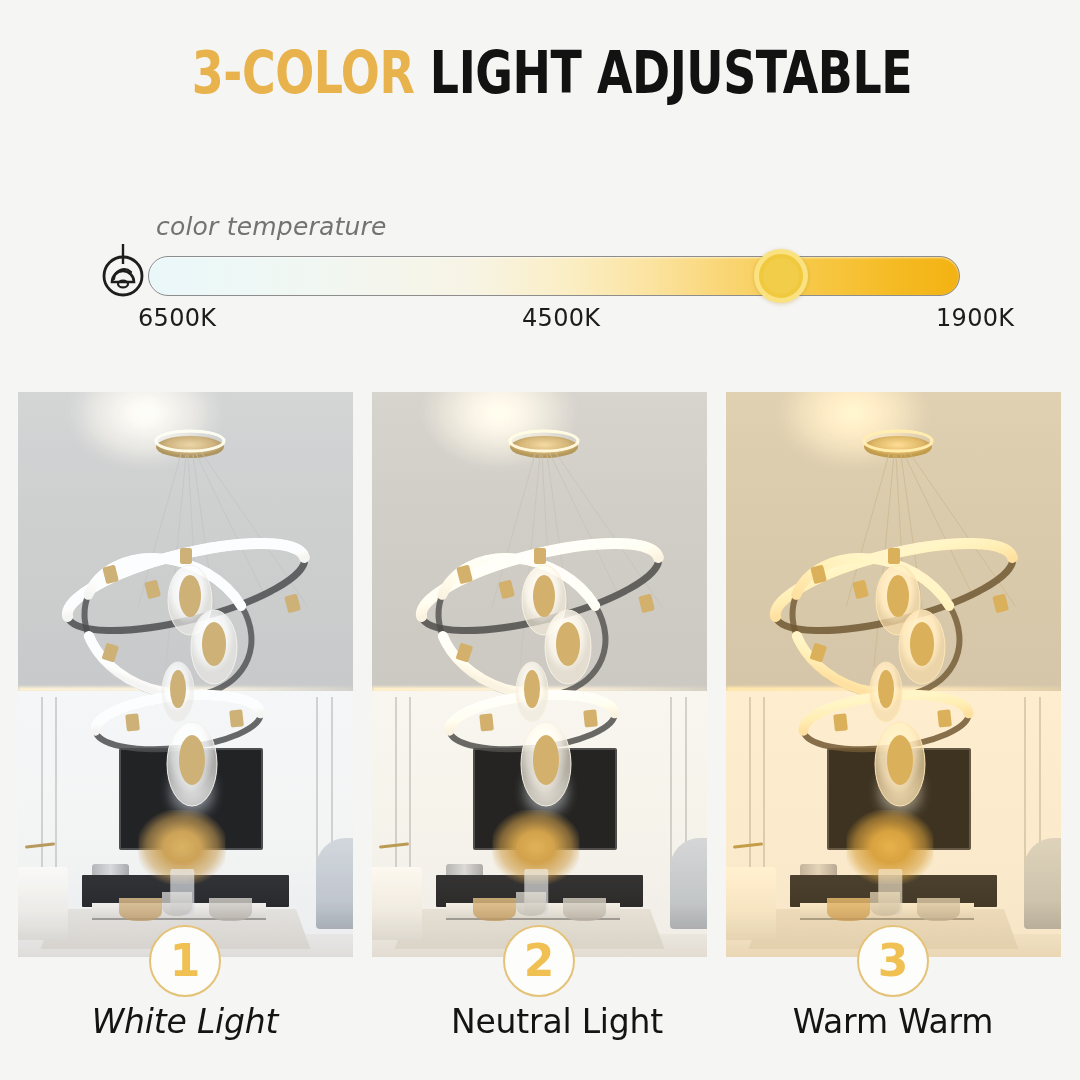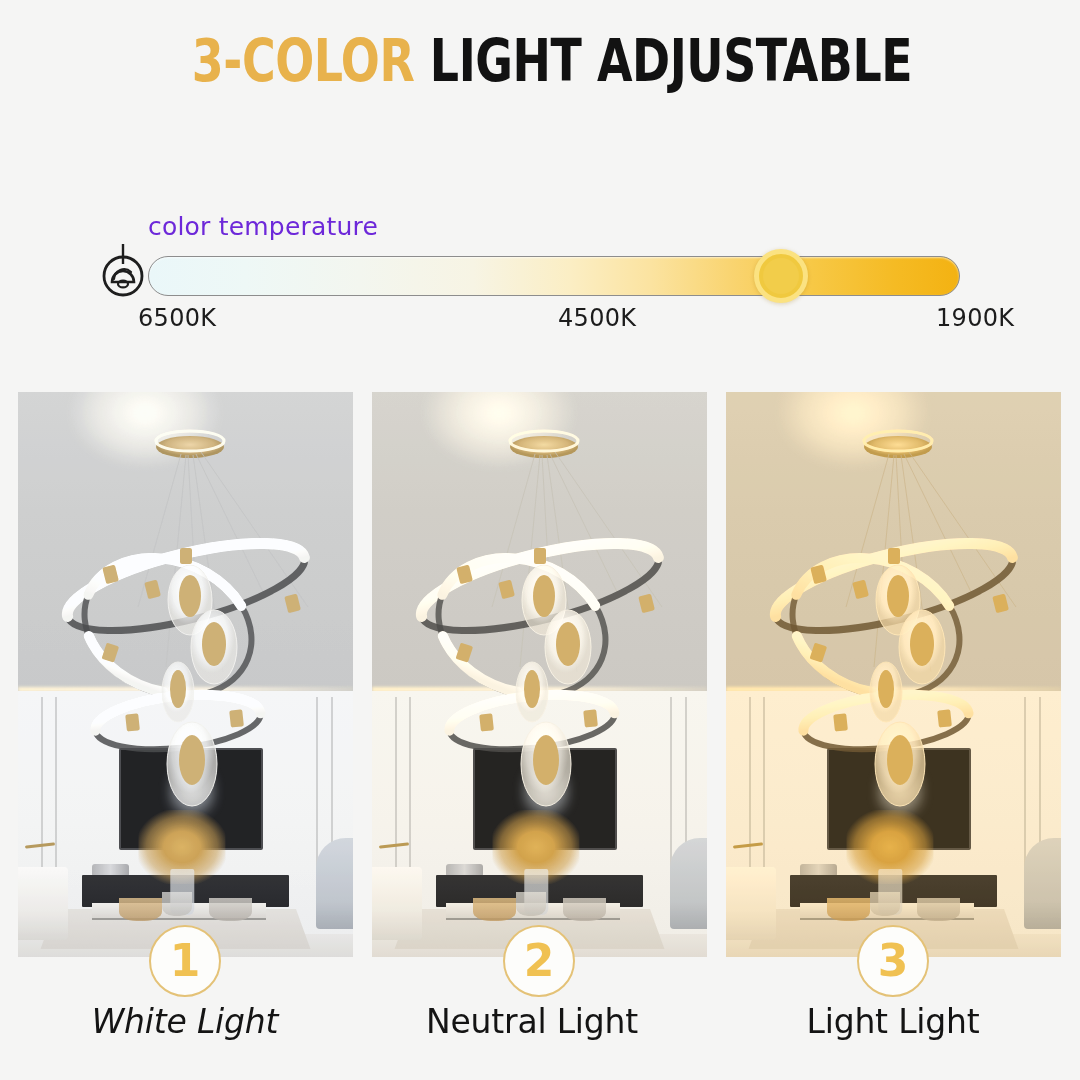--- a/index.html
+++ b/index.html
@@ -9,21 +9,21 @@
     height: 1080px;
     background: #f5f5f4;
     font-family: "DejaVu Sans", sans-serif;
     overflow: hidden;
     position: relative;
   }
 
   
   .header {
     position: absolute;
-    top: 32px;
+    top: 44px;
     left: 0;
     width: 1080px;
     text-align: center;
     padding-left: 24px;
   }
   .title {
     font-family: "DejaVu Sans Condensed", "Liberation Sans Narrow", "Liberation Sans", sans-serif;
     font-size: 58px;
     font-weight: 700;
     letter-spacing: -0.5px;
@@ -37,27 +37,28 @@
   
   .slider-block {
     position: absolute;
     top: 212px;
     left: 0;
     width: 1080px;
     height: 120px;
   }
   .slider-label {
     position: absolute;
-    left: 148px;
+    left: 156px;
     top: 0px;
     font-family: "DejaVu Sans", sans-serif;
     font-size: 25px;
     font-weight: 400;
-    color: #6d28d9;
+    color: #737373;
     letter-spacing: 0.2px;
+    font-style: italic;
   }
 
   .lamp-icon {
     position: absolute;
     left: 96px;
     top: 30px;
     width: 54px;
     height: 56px;
   }
 
@@ -118,21 +119,21 @@
   .kelvin {
     position: absolute;
     font-family: "DejaVu Sans", sans-serif;
     font-size: 24px;
     font-weight: 400;
     color: #1c1c1c;
     letter-spacing: 0.3px;
     white-space: nowrap;
   }
   .kelvin.k1 { left: 130px; }
-  .kelvin.k2 { left: 550px; }
+  .kelvin.k2 { left: 514px; }
   .kelvin.k3 { left: 928px; }
 
   
   .panels {
     position: absolute;
     top: 392px;
     left: 18px;
     width: 1044px;
     height: 565px;
     display: flex;
@@ -352,21 +353,21 @@
     top: 1002px;
     width: 340px;
     text-align: center;
     font-family: "DejaVu Sans", sans-serif;
     font-size: 33px;
     font-weight: 400;
     color: #141414;
     letter-spacing: -0.2px;
   }
   .caption.c1 { left: 15px; font-style: italic; }
-  .caption.c2 { left: 362px; }
+  .caption.c2 { left: 387px; }
   .caption.c3 { left: 723px; }
 </style>
 </head>
 <body>
 
 <div class="header">
   <div class="title">
     <span class="title-accent">3-COLOR</span><span class="title-main"> LIGHT ADJUSTABLE</span>
   </div>
 </div>
@@ -691,13 +692,13 @@
 </div>
 <div class="badge b2">
   <span>2</span>
 </div>
 <div class="badge b3">
   <span>3</span>
 </div>
 
 <div class="caption c1">White Light</div>
 <div class="caption c2">Neutral Light</div>
-<div class="caption c3">Light Light</div>
+<div class="caption c3">Warm Warm</div>
 
 </body></html>

